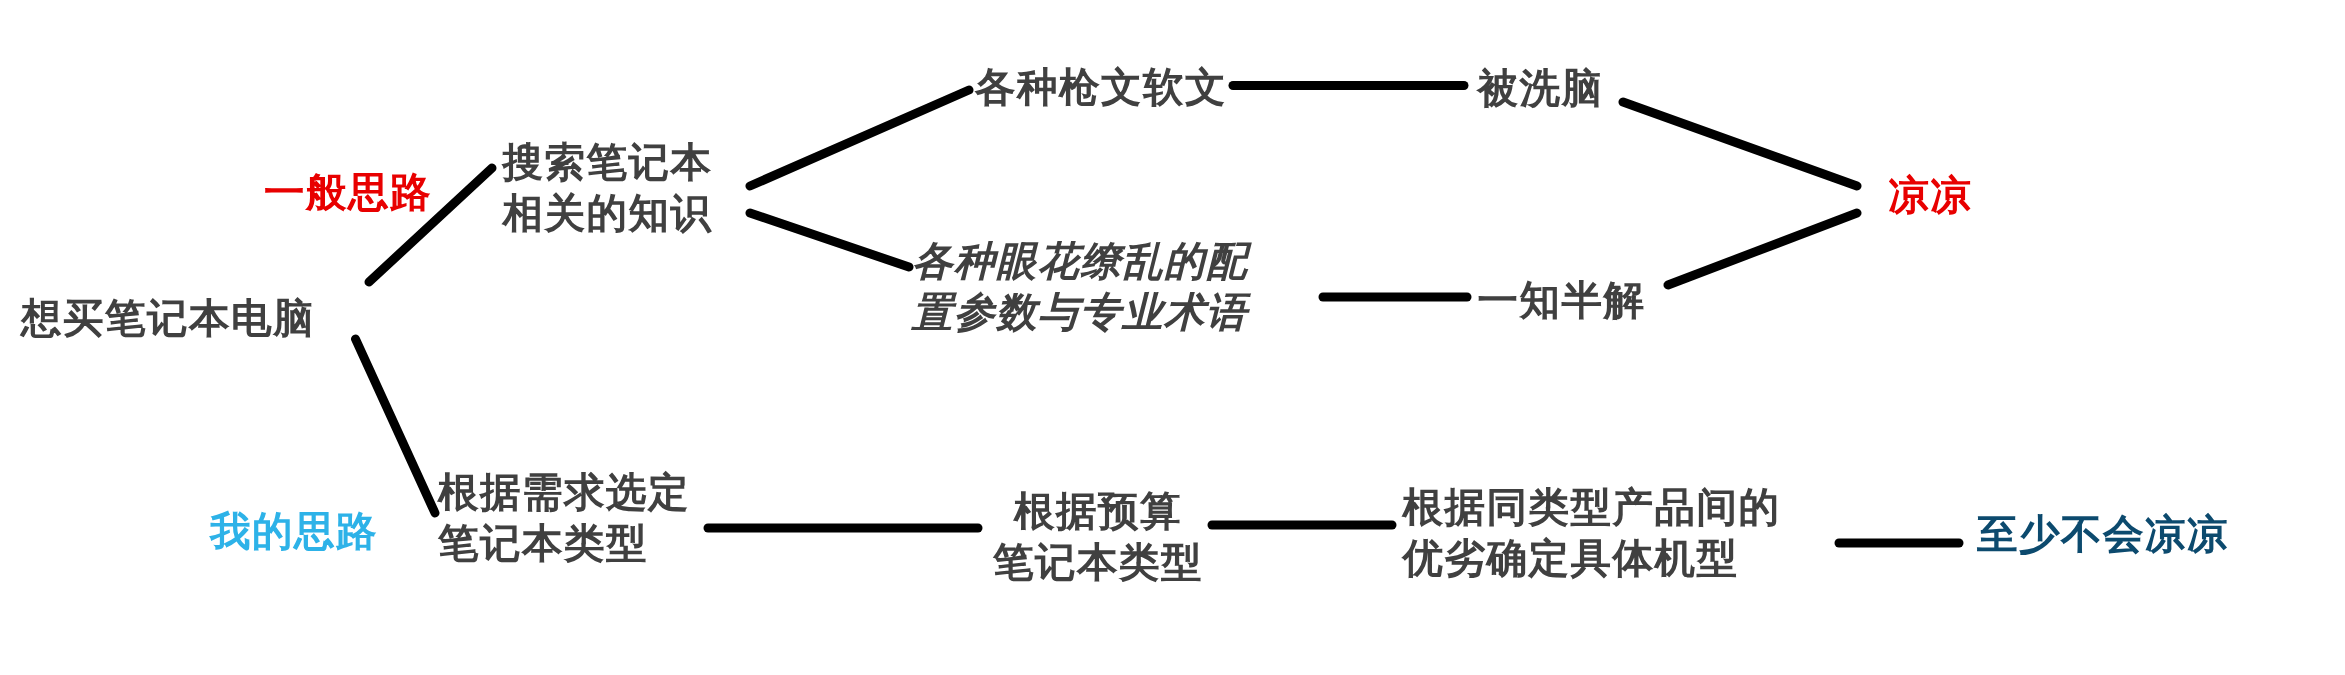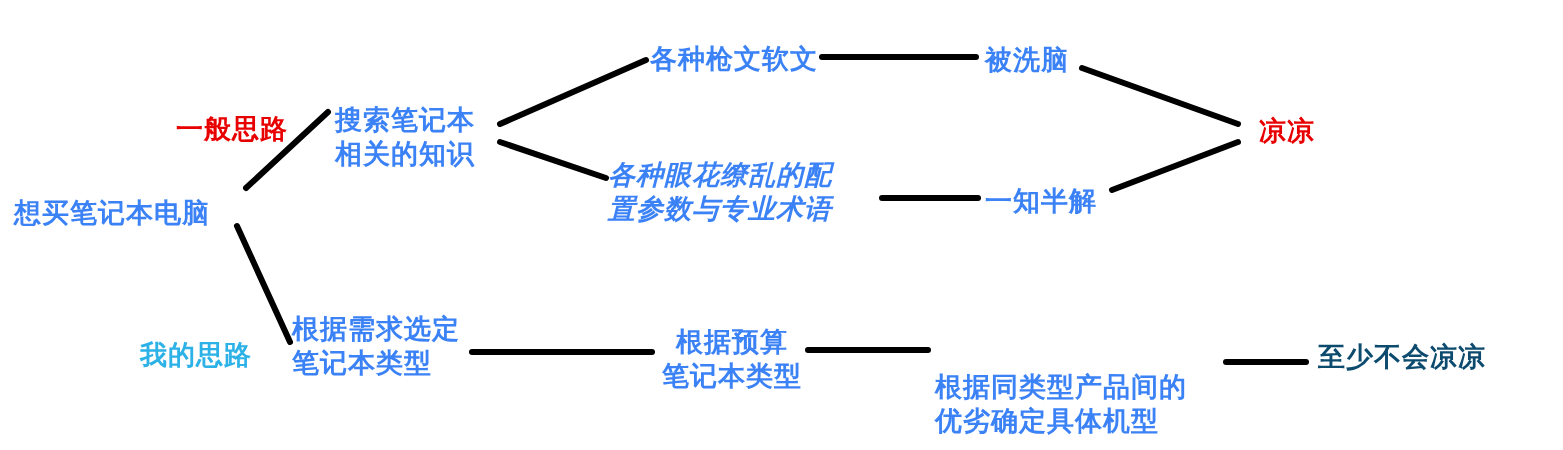--- a/index.html
+++ b/index.html
@@ -24,21 +24,21 @@
   }
   #edges line {
     stroke: #000000;
     stroke-width: 6;
     stroke-linecap: round;
   }
   .node {
     position: absolute;
     font-size: 27px;
     font-weight: 700;
-    color: #3b82f6;
+    color: #404040;
     line-height: 34px;
     white-space: nowrap;
     letter-spacing: 1px;
   }
   .center { text-align: center; }
 </style>
 </head>
 <body>
 
 <div id="canvas">
@@ -54,21 +54,21 @@
     <line x1="1112" y1="190" x2="1238" y2="142"></line>
     <line x1="472" y1="352" x2="652" y2="352"></line>
     <line x1="808" y1="350" x2="928" y2="350"></line>
     <line x1="1226" y1="362" x2="1306" y2="362"></line>
   </svg>
 
   <div class="node" style="left:14px; top:196px;">想买笔记本电脑</div>
 
   <div class="node" style="left: 176px; top: 112px; color: rgb(232, 0, 0);">一般思路</div>
 
-  <div class="node center" style="left:335px; top:103px;">
+  <div class="node center" style="left:335px; top:92px;">
     <div>搜索笔记本</div>
     <div>相关的知识</div>
   </div>
 
   <div class="node" style="left:650px; top:42px;">各种枪文软文</div>
 
   <div class="node" style="left:985px; top:43px;">被洗脑</div>
 
   <div class="node" style="left:608px; top:158px;font-style:italic;">
     <div>各种眼花缭乱的配</div>
@@ -84,20 +84,20 @@
   <div class="node" style="left:292px; top:312px;">
     <div>根据需求选定</div>
     <div>笔记本类型</div>
   </div>
 
   <div class="node center" style="left:662px; top:325px;">
     <div>根据预算</div>
     <div>笔记本类型</div>
   </div>
 
-  <div class="node" style="left:935px; top:322px;margin-top:48px;">
+  <div class="node" style="left:935px; top:322px;">
     <div>根据同类型产品间的</div>
     <div>优劣确定具体机型</div>
   </div>
 
   <div class="node" style="left: 1318px; top: 340px; color: #0c4a6e;">至少不会凉凉</div>
 
 </div>
 
 </body></html>

